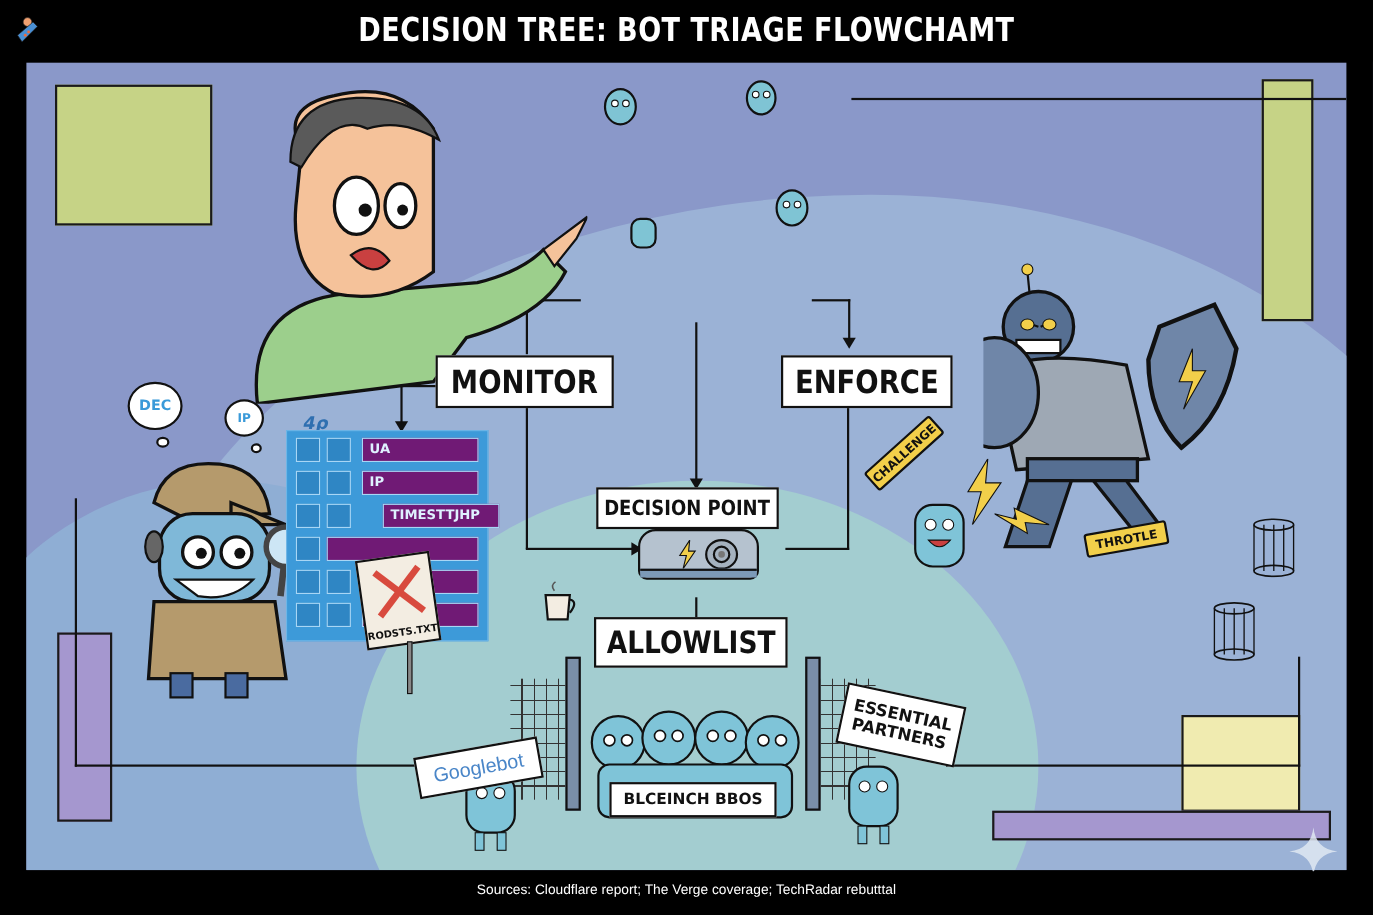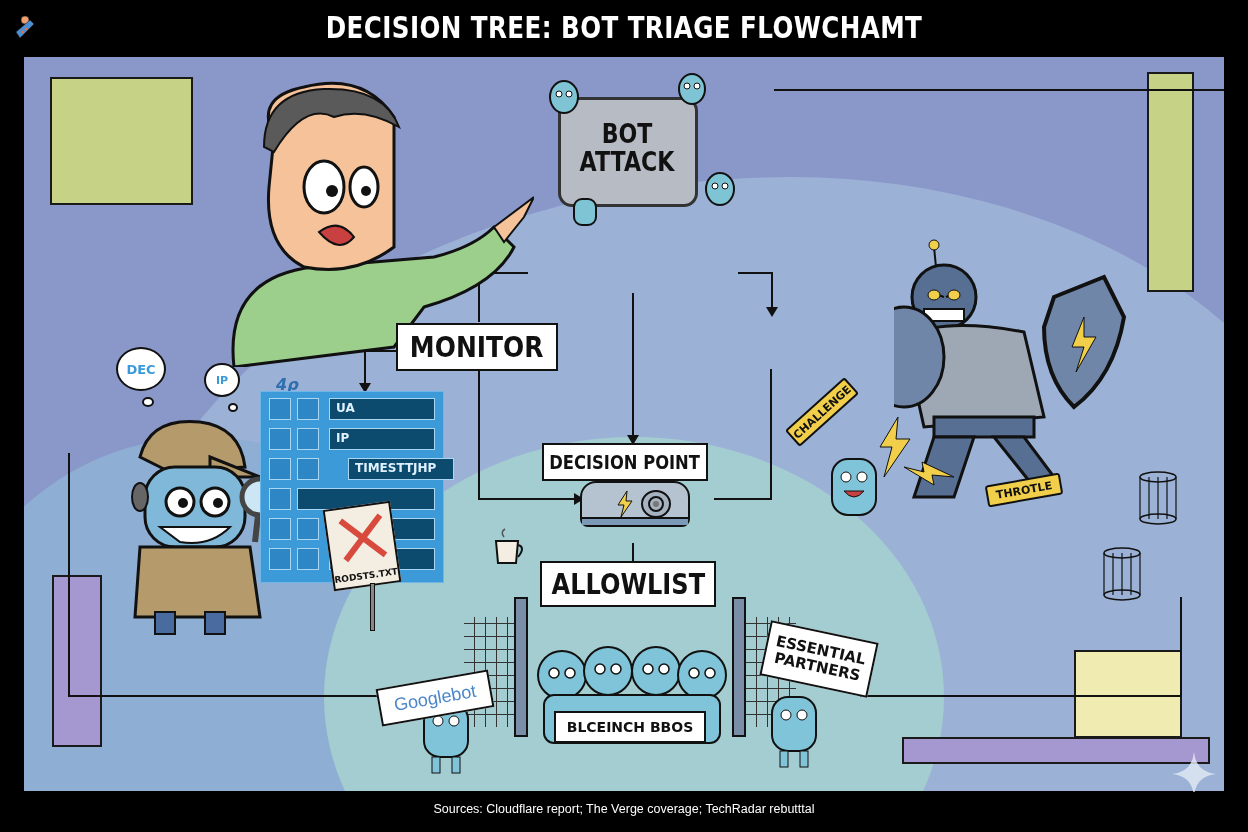--- a/index.html
+++ b/index.html
@@ -30,21 +30,21 @@
   .footer { position: absolute; left: 0; top: 792px; width: 1248px; height: 40px; background: #000; }
   .footer-text { position: absolute; left: 0; right: 0; top: 10px; text-align: center; color: #fff;
     font-family: "Liberation Sans", sans-serif; font-size: 12.5px; }
 
   .illus { position: absolute; }
   .bubble { position: absolute; background: #fff; border: 2px solid #111; border-radius: 50%;
     display: flex; align-items: center; justify-content: center; color: #3a9ad9; font-weight: bold; font-family: "DejaVu Sans", sans-serif; }
   .panel { position: absolute; left: 236px; top: 334px; width: 184px; height: 192px; background: #3d9ad9; border: 1px solid #6fb6e6; }
   .panel-row { position: absolute; left: 8px; width: 168px; height: 24px; }
   .panel-ico { position: absolute; width: 22px; height: 22px; border: 1.5px solid #a8d6f5; background: #2f86c4; }
-  .panel-field { position: absolute; left: 60px; width: 106px; height: 22px; border: 1.5px solid #a8d6f5; background: #0c4a6e;
+  .panel-field { position: absolute; left: 60px; width: 106px; height: 22px; border: 1.5px solid #a8d6f5; background: #701a75;
     color: #dff1ff; font-weight: bold; font-size: 12px; padding-left: 6px; line-height: 19px; font-family: "DejaVu Sans", sans-serif; }
 
   .sign { position: absolute; background: #fff; border: 2px solid #111; font-family: "DejaVu Sans", sans-serif; font-weight: bold;
     display: flex; align-items: center; justify-content: center; text-align: center; }
   .banner { position: absolute; background: #f2cf4a; border: 2px solid #111; font-family: "DejaVu Sans", sans-serif; font-weight: bold;
     font-size: 11px; color: #111; display: flex; align-items: center; justify-content: center; border-radius: 3px; }
   .sparkle { position: absolute; left: 1172px; top: 752px; width: 44px; height: 44px; }
 </style>
 </head>
 <body>
@@ -86,23 +86,20 @@
   <div class="line" style="left:340px;top:293px;width:36px;height:2px;"></div>
   <div class="line" style="left:340px;top:293px;width:2px;height:36px;"></div>
   <div class="arrowhead" style="left:335px;top:326px;border-left:6px solid transparent;border-right:6px solid transparent;border-top:10px solid #111;"></div>
   <div class="line" style="left:454px;top:312px;width:2px;height:130px;"></div>
   <div class="line" style="left:454px;top:441px;width:100px;height:2px;"></div>
   <div class="arrowhead" style="left:550px;top:436px;border-top:6px solid transparent;border-bottom:6px solid transparent;border-left:10px solid #111;"></div>
   <div class="line" style="left:746px;top:312px;width:2px;height:131px;"></div>
   <div class="line" style="left:690px;top:441px;width:58px;height:2px;"></div>
   <div class="line" style="left:608px;top:486px;width:2px;height:20px;"></div>
 
-  <div class="illus" style="left:534px;top:40px;width:140px;height:110px;background:#b7bcc4;border:3px solid #333;border-radius:14px;">
-    <div style="position:absolute;left:10px;top:20px;width:112px;text-align:center;font-weight:bold;font-size:26px;line-height:28px;color:#111;font-family:'DejaVu Sans',sans-serif;transform:scaleX(0.85);">BOT ATTACK</div>
-  </div>
   <svg class="illus" style="left:520px;top:20px;" width="40" height="40" viewBox="0 0 40 40">
       <ellipse cx="20" cy="20" rx="14" ry="16" fill="#7fc4d4" stroke="#111" stroke-width="2"></ellipse>
       <circle cx="15" cy="17" r="3" fill="#fff" stroke="#111"></circle>
       <circle cx="25" cy="17" r="3" fill="#fff" stroke="#111"></circle>
     </svg>
   <svg class="illus" style="left:650px;top:12px;" width="36" height="40" viewBox="0 0 36 40">
       <ellipse cx="18" cy="20" rx="13" ry="15" fill="#7fc4d4" stroke="#111" stroke-width="2"></ellipse>
       <circle cx="13" cy="17" r="3" fill="#fff" stroke="#111"></circle>
       <circle cx="23" cy="17" r="3" fill="#fff" stroke="#111"></circle>
     </svg>
@@ -192,20 +189,23 @@
   <div class="line" style="left:346px;top:526px;width:5px;height:48px;background:#888;border:1px solid #111;"></div>
 
   <svg class="illus" style="left:466px;top:470px;" width="40" height="40" viewBox="0 0 40 40">
     <path d="M6 14 L28 14 L26 36 L8 36 Z" fill="#f3ede2" stroke="#111" stroke-width="2"></path>
     <path d="M28 18 Q36 20 28 30" fill="none" stroke="#111" stroke-width="2"></path>
     <path d="M14 10 Q10 5 15 2" fill="none" stroke="#555" stroke-width="1.5"></path>
   </svg>
 
   <div class="box" style="left:372px;top:266px;width:162px;height:48px;font-size:29px;">
     <span>MONITOR</span>
+  </div>
+  <div class="box" style="left:686px;top:266px;width:156px;height:48px;font-size:29px;">
+    <span>ENFORCE</span>
   </div>
   <div class="box" style="left:518px;top:386px;width:166px;height:38px;font-size:19px;">
     <span>DECISION POINT</span>
   </div>
 
   <div class="illus" style="left:556px;top:424px;width:110px;height:46px;background:#b5c2cf;border:2.5px solid #111;border-radius:16px 16px 8px 8px;">
     <svg style="position:absolute;left:34px;top:8px;" width="18" height="26" viewBox="0 0 18 26">
         <path d="M11 0 L2 14 L8 14 L5 26 L16 10 L10 10 Z" fill="#f2cf4a" stroke="#111" stroke-width="1"></path>
       </svg>
     <svg style="position:absolute;left:58px;top:6px;" width="32" height="30" viewBox="0 0 32 30">

